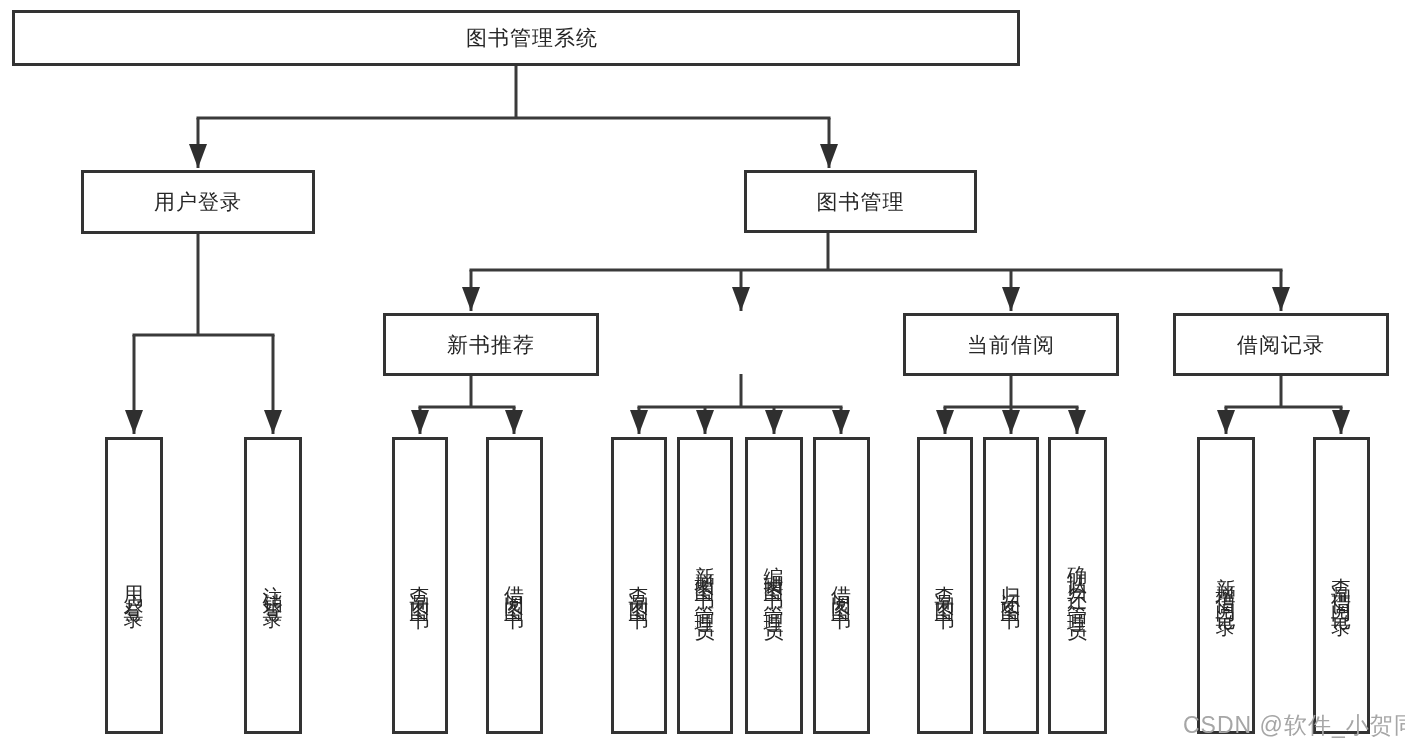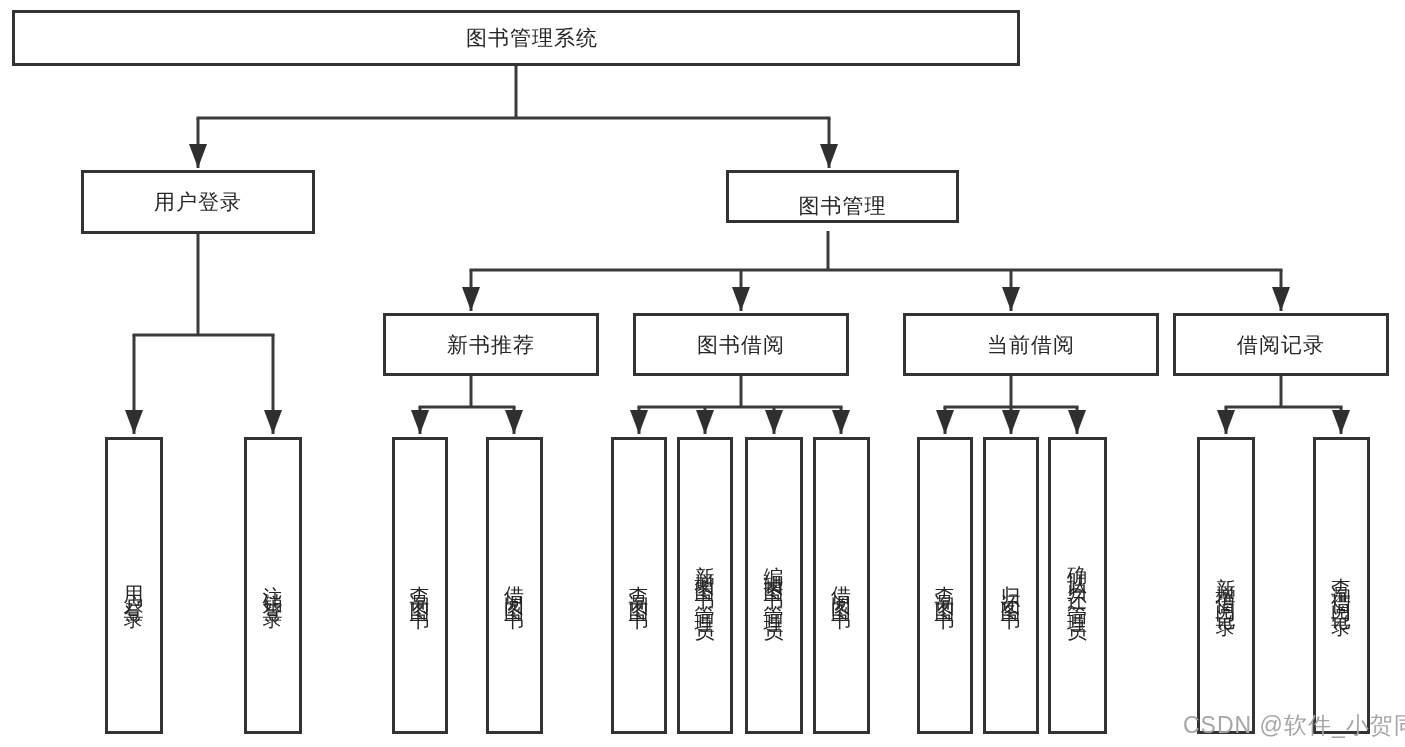--- a/index.html
+++ b/index.html
@@ -96,31 +96,28 @@
     <line x1="1341" y1="407" x2="1341" y2="434" marker-end="url(#ah)"></line>
   </svg>
 
   <div class="node hnode" style="left:12px;top:10px;width:1008px;height:56px;padding-left:32px;">
     <span>图书管理系统</span>
   </div>
 
   <div class="node hnode" style="left:81px;top:170px;width:234px;height:64px;">
     <span>用户登录</span>
   </div>
-  <div class="node hnode" style="left:726px;top:170px;width:233px;height:53px;align-items:flex-end;">
+  <div class="node hnode" style="left:744px;top:170px;width:233px;height:63px;">
     <span>图书管理</span>
   </div>
 
   <div class="node hnode" style="left:383px;top:313px;width:216px;height:63px;">
     <span>新书推荐</span>
   </div>
-  <div class="node hnode" style="left:633px;top:313px;width:216px;height:63px;">
-    <span>图书借阅</span>
-  </div>
-  <div class="node hnode" style="left:903px;top:313px;width:256px;height:63px;">
+  <div class="node hnode" style="left:903px;top:313px;width:216px;height:63px;">
     <span>当前借阅</span>
   </div>
   <div class="node hnode" style="left:1173px;top:313px;width:216px;height:63px;">
     <span>借阅记录</span>
   </div>
 
   <div class="node vnode" style="left:105px;top:437px;width:58px;height:297px;">
     <span>用户登录</span>
   </div>
   <div class="node vnode" style="left:244px;top:437px;width:58px;height:297px;">

